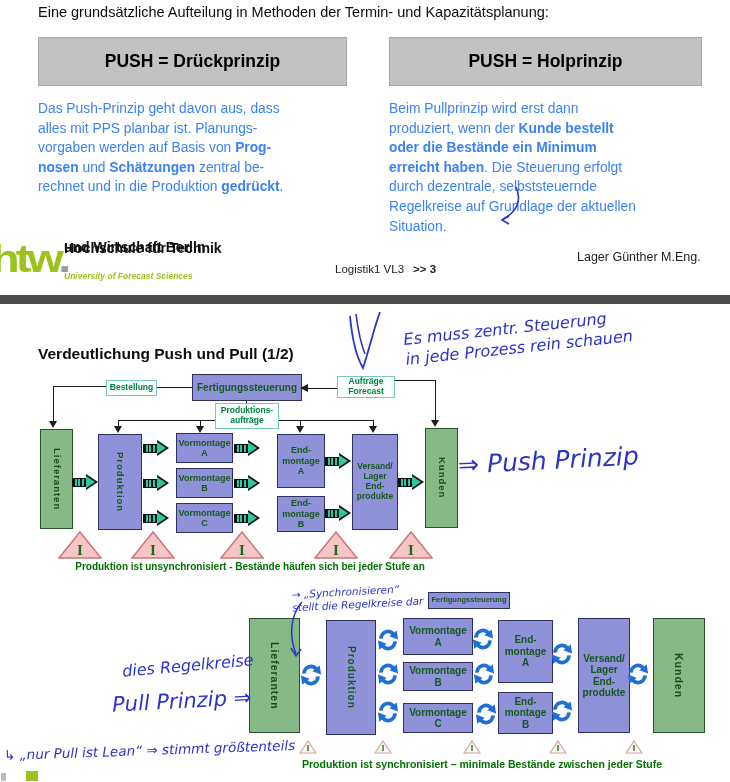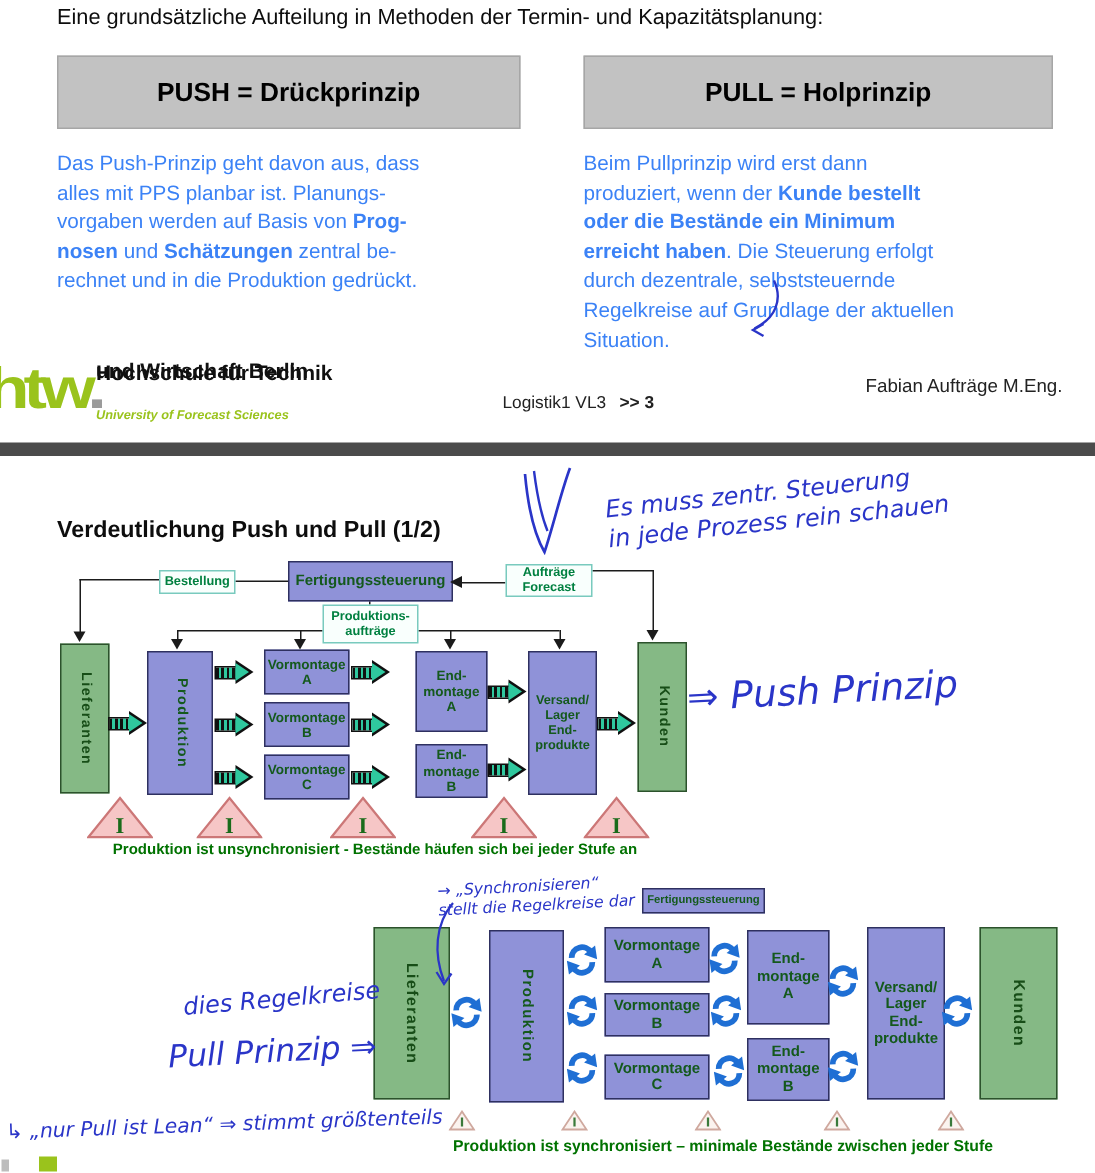--- a/index.html
+++ b/index.html
@@ -71,28 +71,28 @@
     </defs>
   </svg>
 
   <section>
     <div class="abs s1-title" style="left:38px;top:4px;">Eine grundsätzliche Aufteilung in Methoden der Termin- und Kapazitätsplanung:</div>
 
     <div class="abs graybox" style="left:38px;top:37px;width:307px;height:47px;">
       <span>PUSH = Drückprinzip</span>
     </div>
     <div class="abs graybox" style="left:389px;top:37px;width:311px;height:47px;">
-      <span>PULL = Holprinzip</span>
+      <span>PUSH = Holprinzip</span>
     </div>
 
     <div class="abs para" style="left:38px;top:99px;width:320px;"><span>Das Push-Prinzip geht davon aus, dass
 alles mit PPS planbar ist. Planungs-
 vorgaben werden auf Basis von </span><span style="font-weight: bold;">Prog-
 nosen</span><span> und </span><span style="font-weight: bold;">Schätzungen</span><span> zentral be-
-rechnet und in die Produktion </span><span style="font-weight: normal;">gedrückt</span><span>.</span></div>
+rechnet und in die Produktion </span><span style="font-weight: bold;">gedrückt</span><span>.</span></div>
     <div class="abs para" style="left:389px;top:99px;width:330px;"><span>Beim Pullprinzip wird erst dann
 produziert, wenn der </span><span style="font-weight: bold;">Kunde bestellt
 oder die Bestände ein Minimum
 erreicht haben</span><span>. Die Steuerung erfolgt
 durch dezentrale, selbststeuernde
 Regelkreise auf Grundlage der aktuellen
 Situation.</span></div>
 
     <svg class="hw-svg" style="left:495px;top:186px;" width="30" height="42" viewBox="0 0 30 42">
       <path d="M21,1 C27,14 22,26 8,33" fill="none" stroke="#2a35c8" stroke-width="1.6"></path>
@@ -101,21 +101,21 @@
 
     <div class="abs htw-word" style="left:-9px;top:236px;">
       <span>htw</span><span class="htw-dot">.</span>
     </div>
     <div class="abs logo-line" style="left:64px;top:243px;">Hochschule für Technik</div>
     <div class="abs logo-line" style="left:64px;top:242px;">und Wirtschaft Berlin</div>
     <div class="abs logo-tag" style="left:64px;top:271px;">University of Forecast Sciences</div>
 
     <span class="abs footer-course" style="left:335px;top:263px;">Logistik1 VL3</span>
     <span class="abs footer-page" style="left:413px;top:263px;">&gt;&gt; 3</span>
-    <span class="abs footer-author" style="left:577px;top:250px;">Fabian Aufträge M.Eng.</span>
+    <span class="abs footer-author" style="left:577px;top:250px;">Lager Günther M.Eng.</span>
   </section>
 
   <div class="abs sep" style="left:0;top:295px;width:730px;height:9px;"></div>
 
   <section>
     <div class="abs s2-title" style="left:38px;top:345px;">Verdeutlichung Push und Pull (1/2)</div>
 
     <div class="hline" style="left:53px;top:386px;width:53px;"></div>
     <div class="vline" style="left:53px;top:386px;height:36px;"></div>
     <div class="arrD" style="left:49px;top:421px;"></div>

